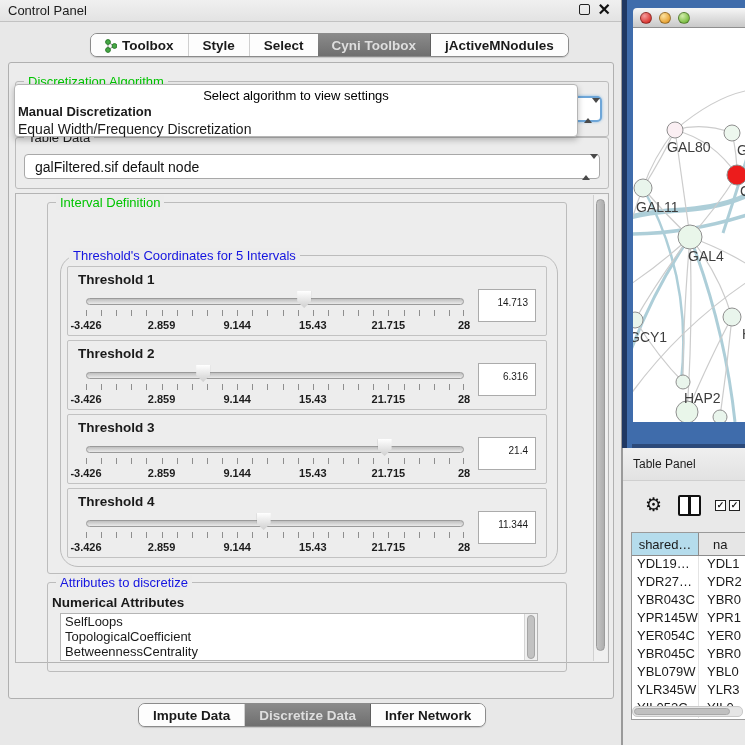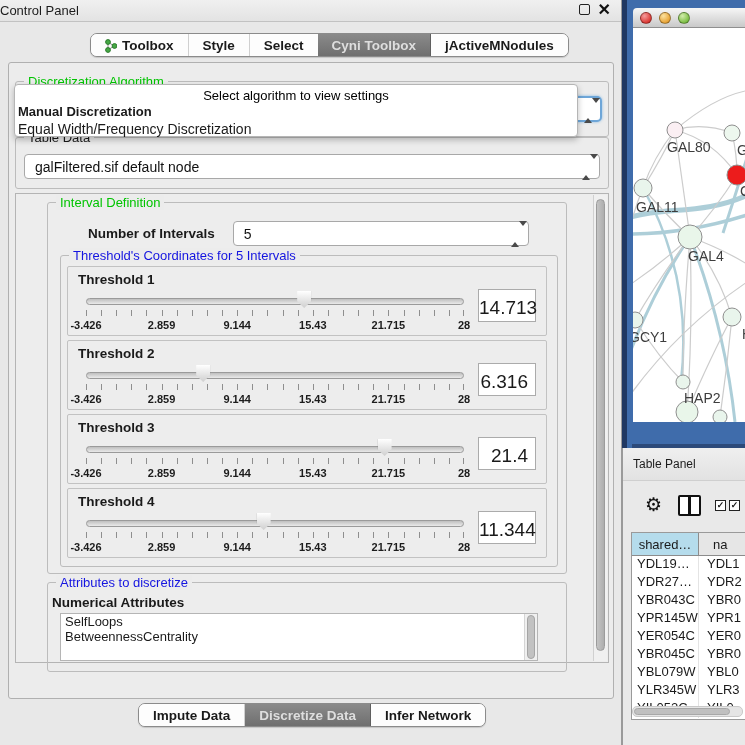--- a/index.html
+++ b/index.html
@@ -1,21 +1,21 @@
 <!DOCTYPE html>
 <html><head>
 <meta charset="utf-8">
 <style>
   * { margin:0; padding:0; box-sizing:border-box; }
   html,body { width:745px; height:745px; overflow:hidden; }
   body { font-family:"Liberation Sans", sans-serif; background:#e8e8e8; position:relative; font-size:13px; color:#1a1a1a; }
 
   
   .control-panel { position:absolute; left:0; top:0; width:622px; height:745px; background:#e8e8e8; border-right:1px solid #9a9a9a; }
-  .cp-titlebar { position:relative; height:22px; background:linear-gradient(#f0f0f0,#e3e3e3); border-bottom:1px solid #c2c2c2; display:flex; align-items:center; padding:0 0; }
+  .cp-titlebar { position:relative; height:22px; background:linear-gradient(#f0f0f0,#e3e3e3); border-bottom:1px solid #c2c2c2; display:flex; align-items:center; padding:0 8px; }
   .cp-title { font-size:13px; color:#1c1c1c; }
   .cp-controls { position:absolute; right:10px; top:4px; display:flex; gap:8px; align-items:center; }
   .float-icon { width:11px; height:11px; border:1.5px solid #222; border-radius:2px; }
   .close-icon { font-size:16px; font-weight:bold; color:#111; line-height:11px; }
 
   .tabbar { position:absolute; left:90px; top:33px; height:24px; display:flex; border:1px solid #8b8b8b; border-radius:7px; overflow:hidden; background:#fdfdfd; box-shadow:0 1px 1px rgba(0,0,0,.15); }
   .tabseg { display:flex; align-items:center; gap:5px; padding:0 14px; font-weight:bold; font-size:13.5px; color:#1a1a1a; border-right:1px solid #d0d0d0; background:#fdfdfd; white-space:nowrap; }
   .tabseg:last-child { border-right:none; }
   .tabseg.selected { background:linear-gradient(#8a8a8a,#6f6f6f); color:#dedede; border-right:1px solid #5e5e5e; }
   .tabseg.pre-selected { border-right:none; }
@@ -49,32 +49,32 @@
   
   .scroll-panel { position:absolute; left:6px; top:130px; width:594px; height:470px; border:1px solid #b4b4b4; background:#ededed; }
   .v-scrollbar { position:absolute; right:1px; top:1px; width:14px; height:466px; background:#f0f0f0; border-left:1px solid #d0d0d0; }
   .v-thumb { position:absolute; left:2px; top:4px; width:9px; height:452px; background:linear-gradient(to right,#c4c4c4,#adadad); border:1px solid #9b9b9b; border-radius:5px; }
 
   .interval-group { left:31px; top:8px; width:520px; height:372px; }
   .intervals-row { position:absolute; left:0; top:18px; width:100%; display:flex; align-items:center; }
   .intervals-label { font-weight:bold; font-size:13.5px; margin-left:40px; }
   .intervals-combo { margin-left:18px; width:296px; }
 
-  .thresholds-group { left:12px; top:52px; width:498px; height:312px; }
+  .thresholds-group { left:12px; top:52px; width:498px; height:312px;border-radius:18px; }
   .threshold-box { position:absolute; left:6px; width:480px; height:70px; border:1px solid #c2c2c2; border-radius:2px; background:#ededed; padding:5px 10px; }
   .th-label { font-weight:bold; font-size:13.5px; }
   .th-row { display:flex; margin-top:2px; }
   .slider { position:relative; flex:1; height:46px; margin:0 14px 0 8px; }
   .track { position:absolute; left:0; right:0; top:9px; height:7px; border:1px solid #9a9a9a; border-radius:4px; background:linear-gradient(#bfbfbf,#e9e9e9); }
   .handle { position:absolute; top:2px; width:14px; height:17px; background:linear-gradient(#ffffff,#cfcfcf); clip-path:polygon(0 0,100% 0,100% 60%,50% 100%,0 60%); filter:drop-shadow(0 0 1px #777); }
   .ticks { position:absolute; left:0; right:0; top:21px; height:6px; background:repeating-linear-gradient(to right,#8e8e8e 0 1px,transparent 1px 4%); }
   .ticks::after { content:''; position:absolute; right:0; top:0; width:1px; height:6px; background:#8e8e8e; }
   .tick-labels { position:absolute; left:0; right:0; top:30px; height:14px; }
   .tick-label { position:absolute; transform:translateX(-50%); font-size:11px; font-weight:bold; color:#1c1c1c; white-space:nowrap; }
-  .value-box { width:58px; height:33px; background:#fff; border:1px solid #ababab; font-size:19px; text-align:right; padding:7px 7px 0 0; }
+  .value-box { width:58px; height:33px; background:#fff; border:1px solid #ababab; font-size:10px; text-align:right; padding:7px 7px 0 0; }
 
   .attributes-group { left:31px; top:388px; width:520px; height:90px; }
   .numattr-label { position:absolute; left:4px; top:12px; font-weight:bold; font-size:13.5px; }
   .attr-list { position:absolute; left:12px; top:30px; width:478px; height:48px; background:#fff; border:1px solid #b5b5b5; overflow:hidden; font-size:13px; }
   .attr-item { height:15px; padding-left:4px; white-space:nowrap; }
   .attr-scroll { position:absolute; right:0; top:0; width:13px; height:100%; background:#f0f0f0; border-left:1px solid #d5d5d5; }
   .attr-thumb { position:absolute; left:2px; top:1px; width:8px; height:44px; background:#c2c2c2; border:1px solid #a5a5a5; border-radius:4px; }
 
   .bottom-tabbar { position:absolute; left:138px; top:703px; height:24px; display:flex; border:1px solid #8b8b8b; border-radius:7px; overflow:hidden; background:#fdfdfd; box-shadow:0 1px 1px rgba(0,0,0,.15); }
 
@@ -163,27 +163,20 @@
         <span>galFiltered.sif default node</span>
         <span class="combo-arrows"><span class="arr-up"></span><span class="arr-dn"></span></span>
       </div>
     </div>
 
     <div class="scroll-panel">
 
       <div class="groupbox interval-group">
         <span class="group-legend legend-green">Interval Definition</span>
 
-        <div class="intervals-row">
-          <span class="intervals-label">Number of Intervals</span>
-          <div class="combo intervals-combo">
-            <span>5</span>
-            <span class="combo-arrows"><span class="arr-up"></span><span class="arr-dn"></span></span>
-          </div>
-        </div>
 
         <div class="groupbox thresholds-group">
           <span class="group-legend legend-blue">Threshold's Coordinates for 5 Intervals</span>
 
           <div class="threshold-box" style="top:10px;">
             <div class="th-label">Threshold 1</div>
             <div class="th-row">
               <div class="slider">
                 <div class="track"></div>
                 <div class="handle" style="left: calc(57.7197% - 7px);"></div>
@@ -262,20 +255,21 @@
           </div>
         </div>
       </div>
 
       <div class="groupbox attributes-group">
         <span class="group-legend legend-blue">Attributes to discretize</span>
         <span class="numattr-label">Numerical Attributes</span>
         <div class="attr-list">
           <div id="attr-items">
               <div class="attr-item">SelfLoops</div>
+              <div class="attr-item">TopologicalCoefficient</div>
               <div class="attr-item">BetweennessCentrality</div>
             </div>
           <div class="attr-scroll">
               <div class="attr-thumb"></div>
             </div>
         </div>
       </div>
 
       <div class="v-scrollbar">
           <div class="v-thumb"></div>

